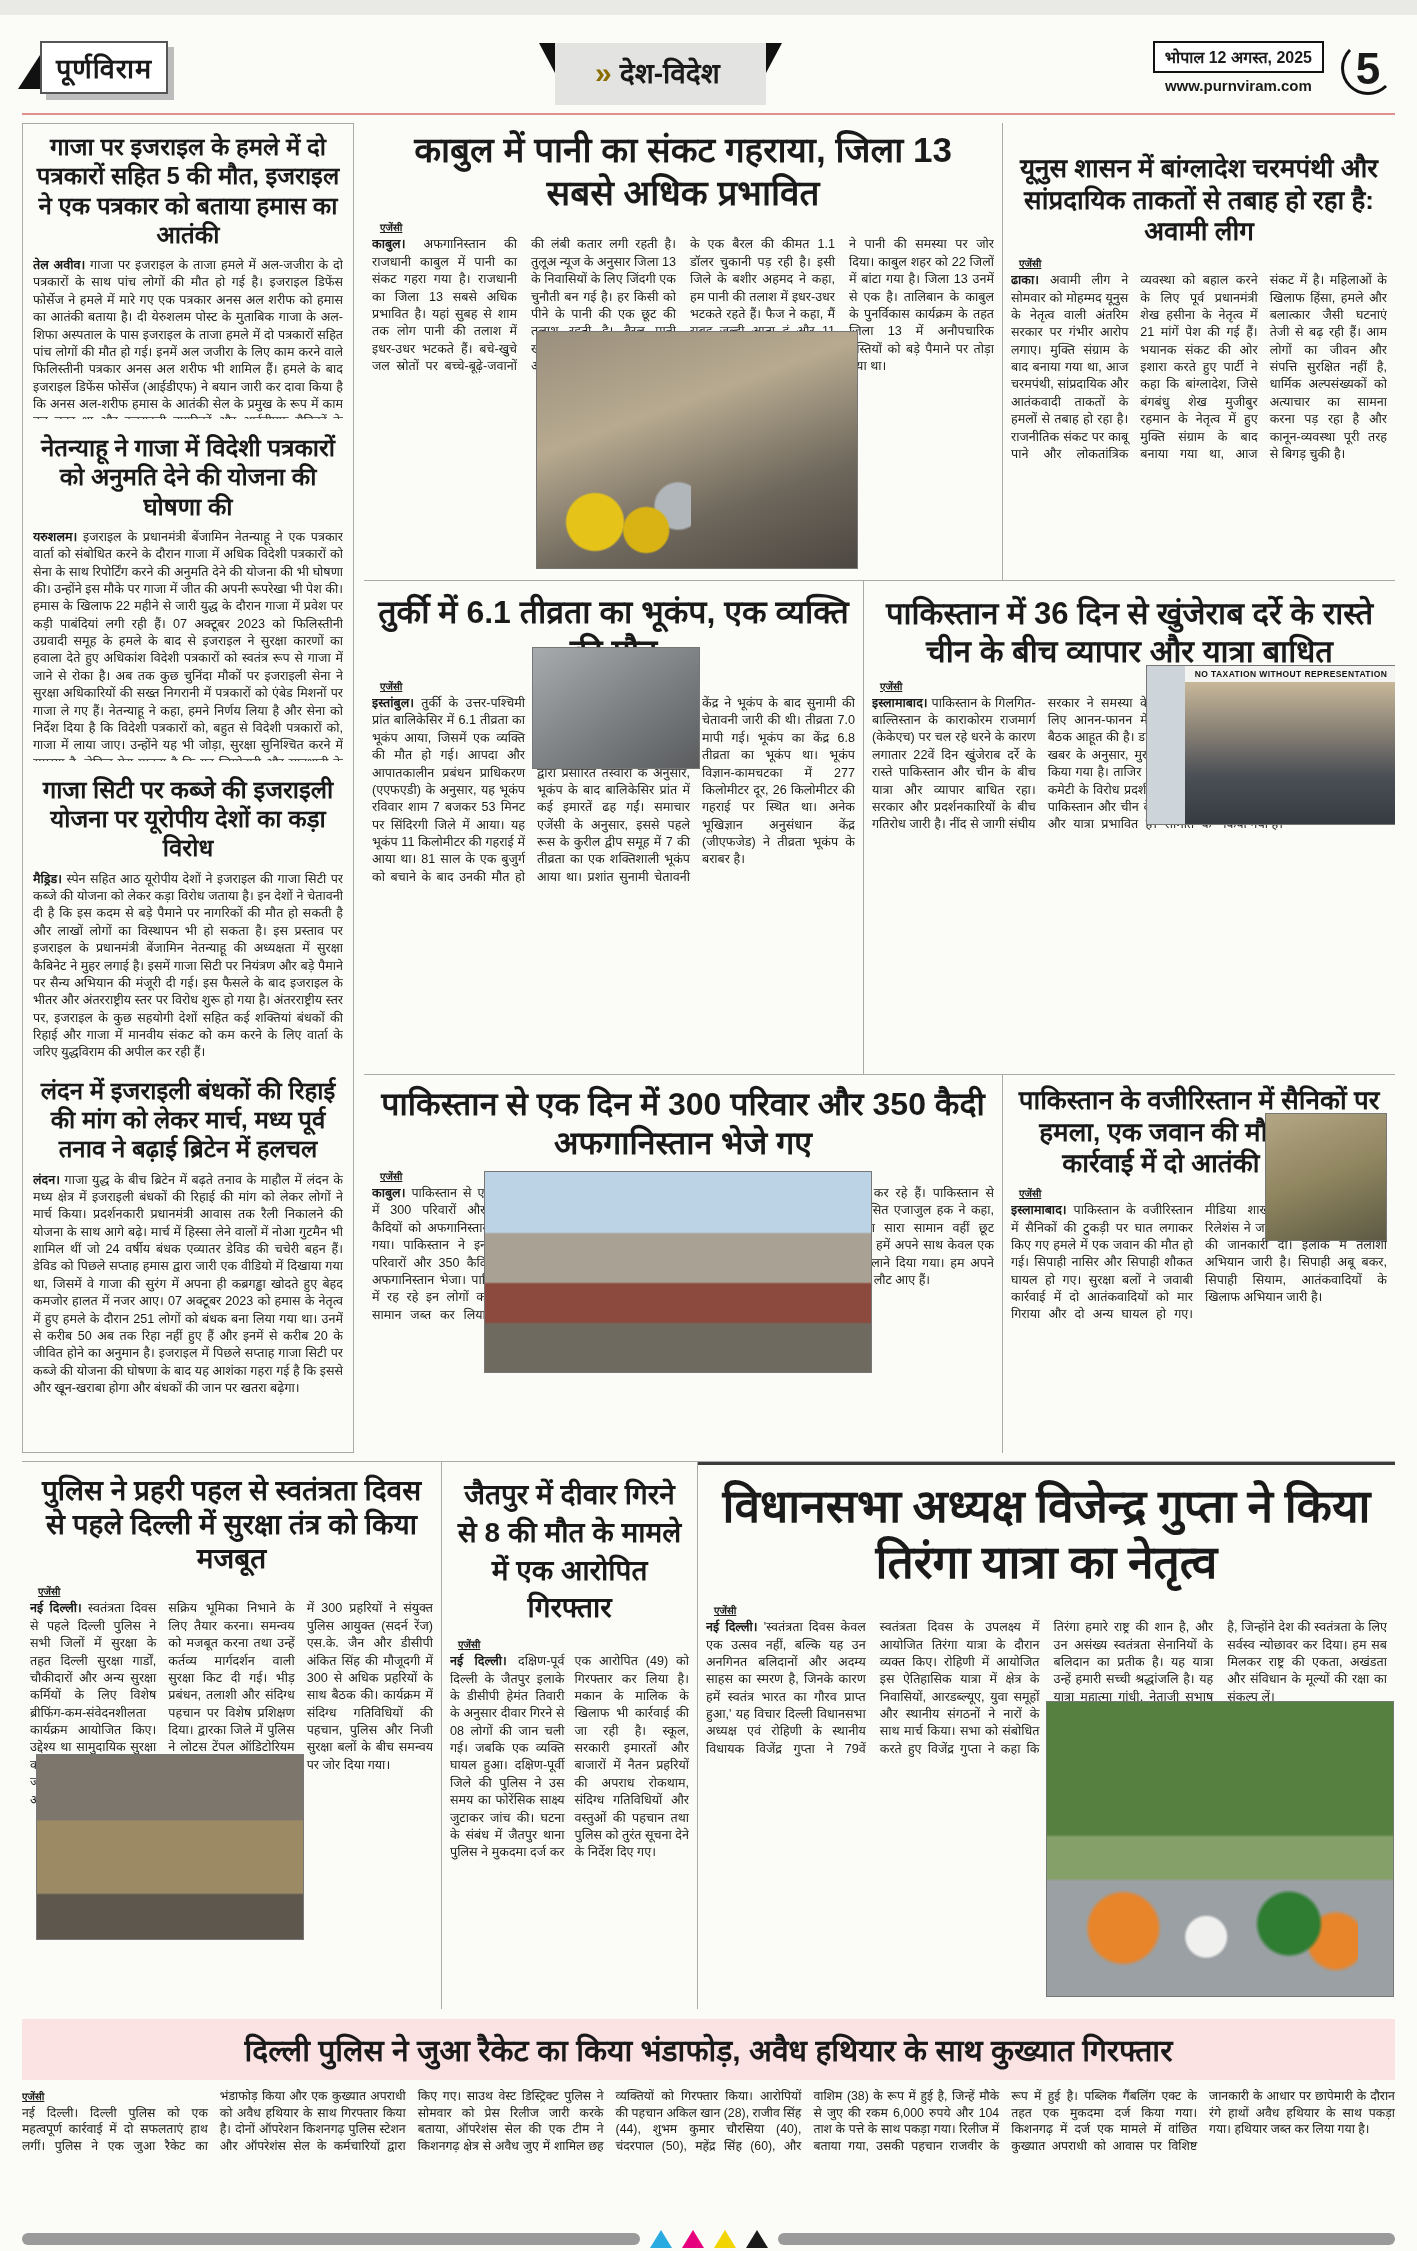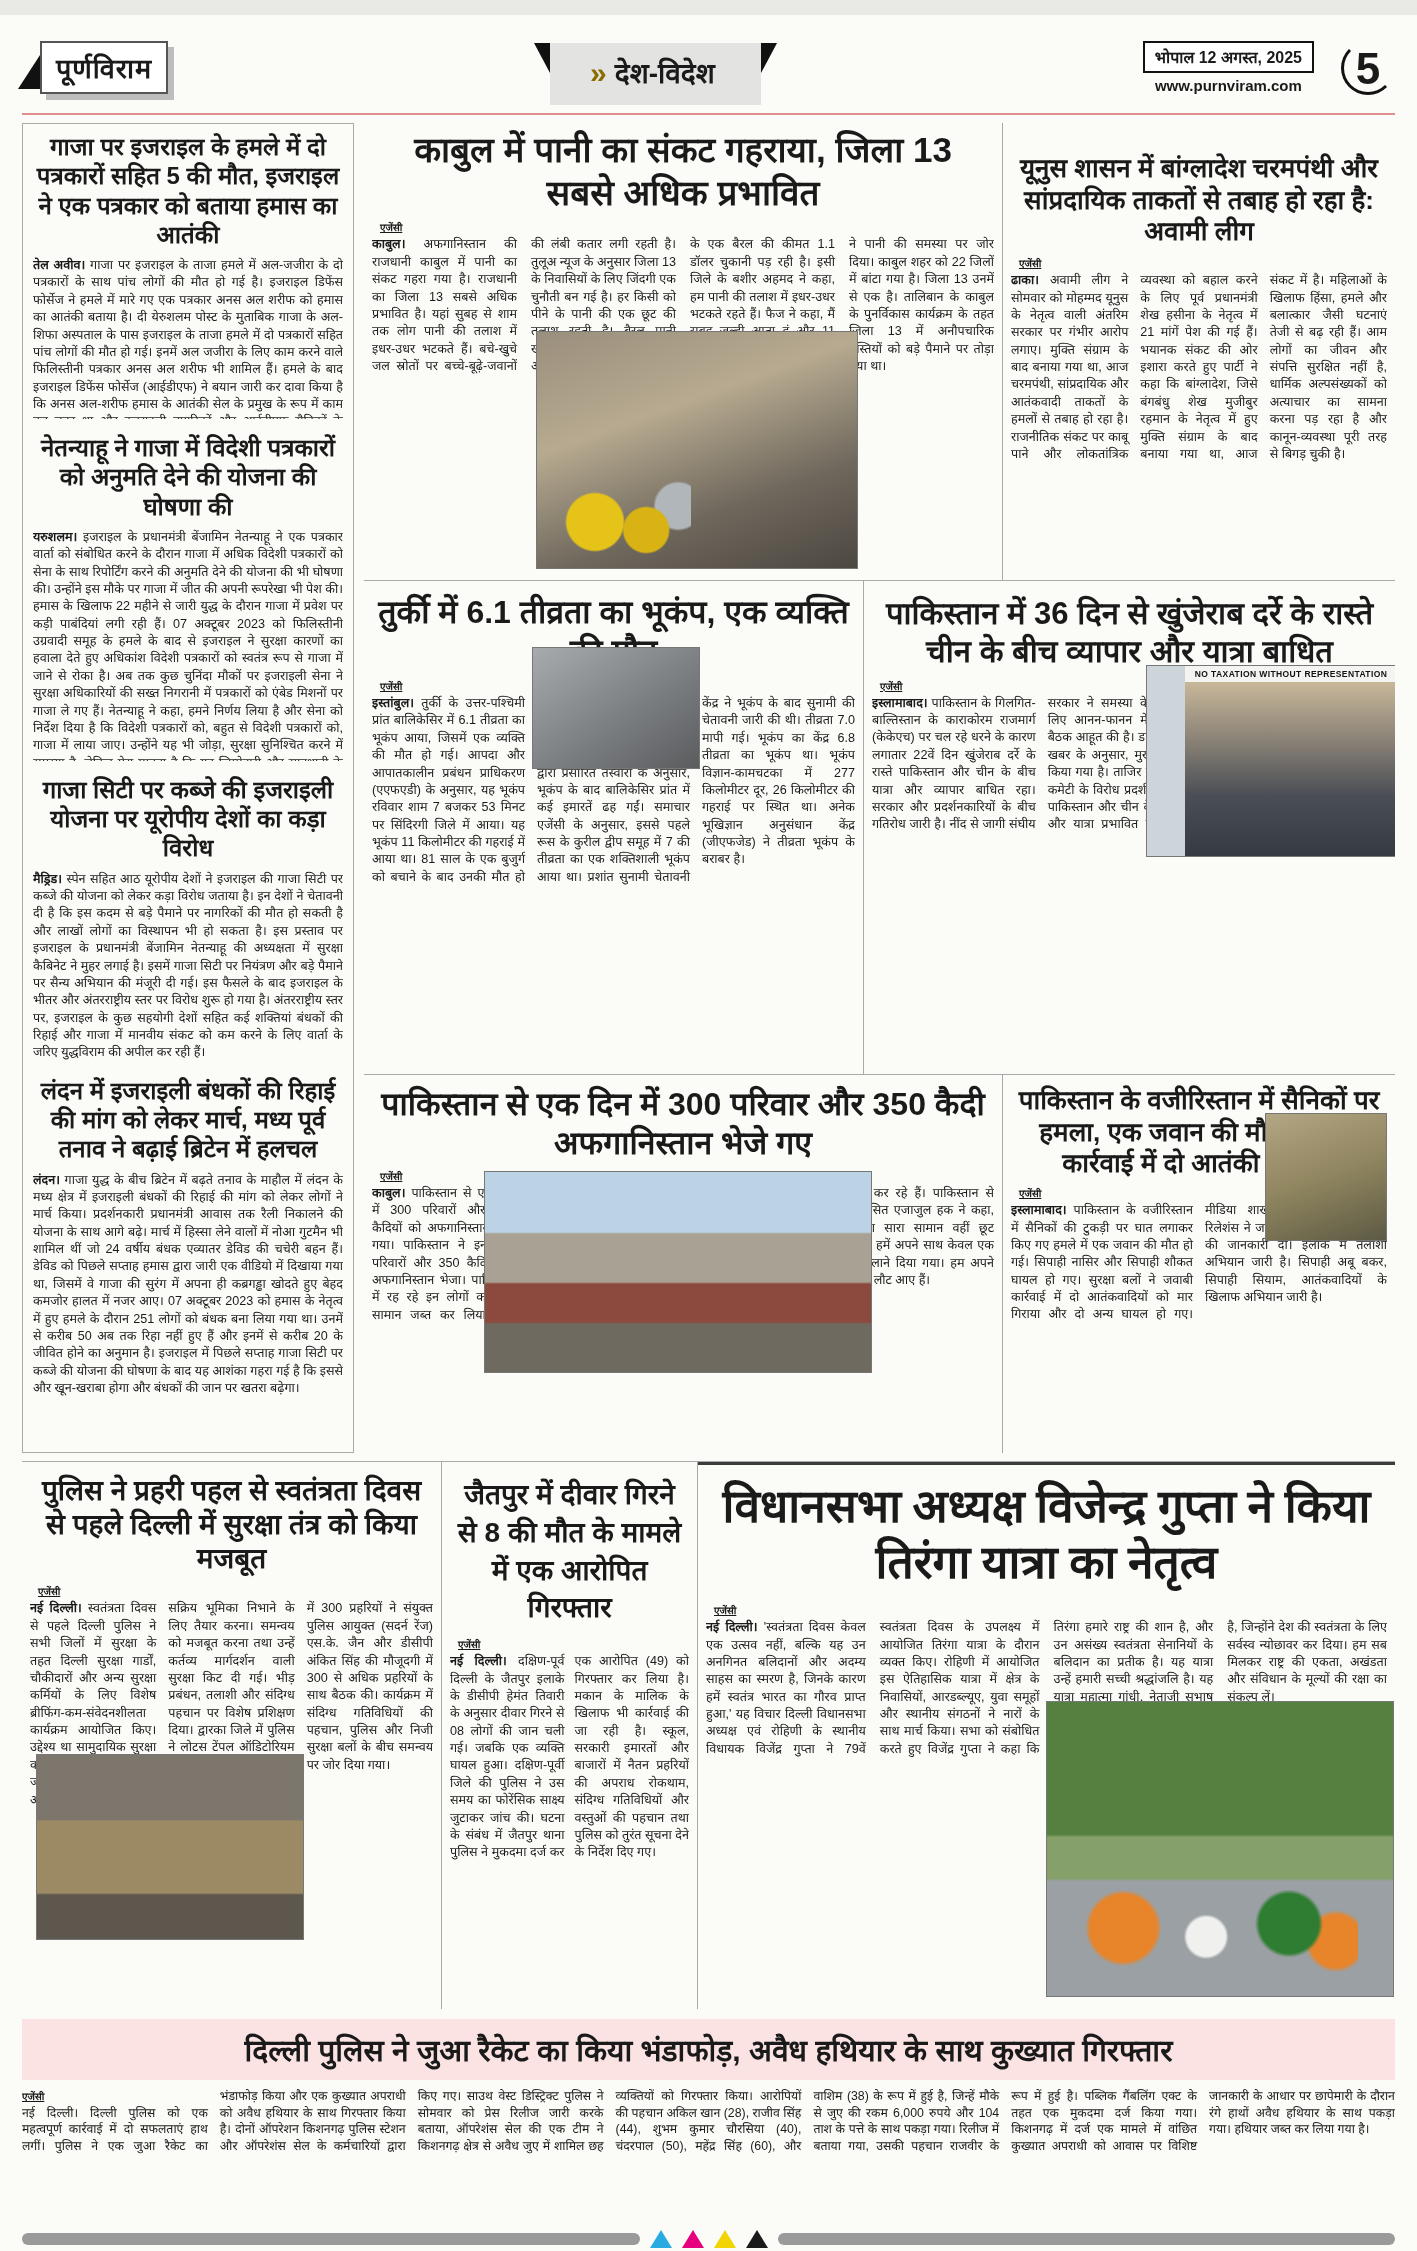--- a/index.html
+++ b/index.html
@@ -10,21 +10,21 @@
   
   .masthead { display:flex; align-items:flex-start; justify-content:space-between; height:66px; }
   .logo-wrap { position:relative; margin-left:18px; }
   .logo-tri { position:absolute; left:-22px; top:14px; width:0; height:0; border-bottom:34px solid #111; border-left:22px solid transparent; }
   .logo-box { border:2px solid #555; background:#fff; box-shadow:6px 6px 0 #bdbdbd; padding:6px 14px; font-size:27px; font-weight:bold; letter-spacing:1px; }
   .section-wrap { position:relative; background:#e3e3e1; padding:10px 46px 14px 40px; margin-top:2px; }
   .section-wrap:before { content:""; position:absolute; left:-16px; top:0; border-top:30px solid #111; border-left:16px solid transparent; }
   .section-wrap:after  { content:""; position:absolute; right:-16px; top:0; border-top:30px solid #111; border-right:16px solid transparent; }
   .section-badge { font-size:28px; font-weight:bold; }
   .chevrons { font-size:30px; font-weight:bold; color:#8a6d00; margin-right:8px; }
-  .edition-wrap { display:flex; align-items:flex-start; gap:27px; }
+  .edition-wrap { display:flex; align-items:flex-start; gap:17px; }
   .edition-col { text-align:center; }
   .edition-date { border:2px solid #111; padding:3px 10px; font-size:16px; font-weight:bold; background:#fff; }
   .edition-site { font-size:15px; font-weight:bold; margin-top:4px; }
   .page-num { font-size:44px; font-weight:bold; width:54px; height:54px; line-height:50px; text-align:center; border:3px solid #111; border-top-color:transparent; border-right-color:transparent; border-radius:50%; }
   .mast-rule { border:0; border-top:2px solid #e08f8f; margin:6px 0 8px 0; }
 
   
   .art-head { font-weight:bold; text-align:center; line-height:1.22; letter-spacing:0; }
   .byline { font-weight:bold; font-size:10px; margin:6px 0 2px 8px;text-decoration:underline; }
   .art-body { font-size:12.6px; line-height:1.38; text-align:justify; overflow:hidden; }
@@ -87,21 +87,21 @@
   
   .ph-kabul { left:172px; top:208px; width:322px; height:238px;
     background:linear-gradient(160deg,#9a8f7d 0%,#b7aa90 35%,#6e675c 70%,#4c4741 100%);}
   .ph-kabul:after{content:"";position:absolute;left:8%;bottom:6%;width:40%;height:34%;
     background:radial-gradient(circle at 25% 60%, #e6c319 0 26%, transparent 28%),
                radial-gradient(circle at 65% 70%, #d8b313 0 22%, transparent 24%),
                radial-gradient(circle at 90% 40%, #b0b6ba 0 18%, transparent 20%);}
   .ph-turkey { left:168px; top:66px; width:168px; height:122px;
     background:linear-gradient(145deg,#a7abae,#7c7f82 55%,#5a5c5e),
                radial-gradient(circle at 70% 30%, #b04038 0 18%, transparent 20%);}
-  .ph-khunj { left:282px; top:84px; width:252px; height:192px; background:#cdd4da;padding-left:38px; }
+  .ph-khunj { left:282px; top:84px; width:252px; height:160px; background:#cdd4da;padding-left:38px; }
   .ph-khunj .banner { background:#f4f4f2; color:#111; font-size:8.5px; font-weight:bold; text-align:center; padding:3px 1px; letter-spacing:.4px; }
   .ph-khunj .crowd { height:100%; background:linear-gradient(180deg,#c8b89a 0%,#8b8377 30%,#4a4e55 60%,#30343b 100%);}
   .ph-deport { left:120px; top:96px; width:388px; height:202px;
     background:linear-gradient(180deg,#bcd3e6 0 30%,#a9a294 31% 55%,#8c4a3e 56% 75%,#6f6a60 76% 100%);}
   .ph-waziri { left:262px; top:38px; width:122px; height:128px;
     background:linear-gradient(160deg,#b3a684,#8f855f 50%,#5d5a44);}
   .ph-police { left:14px; top:292px; width:268px; height:186px;
     background:linear-gradient(180deg,#7d766d 0 35%,#9c8a64 36% 75%,#5d574e 76% 100%);}
   .ph-tiranga { left:348px; top:236px; width:348px; height:296px;
     background:linear-gradient(180deg,#55803f 0 45%,#86a06a 46% 60%,#9aa0a4 61% 100%);}

